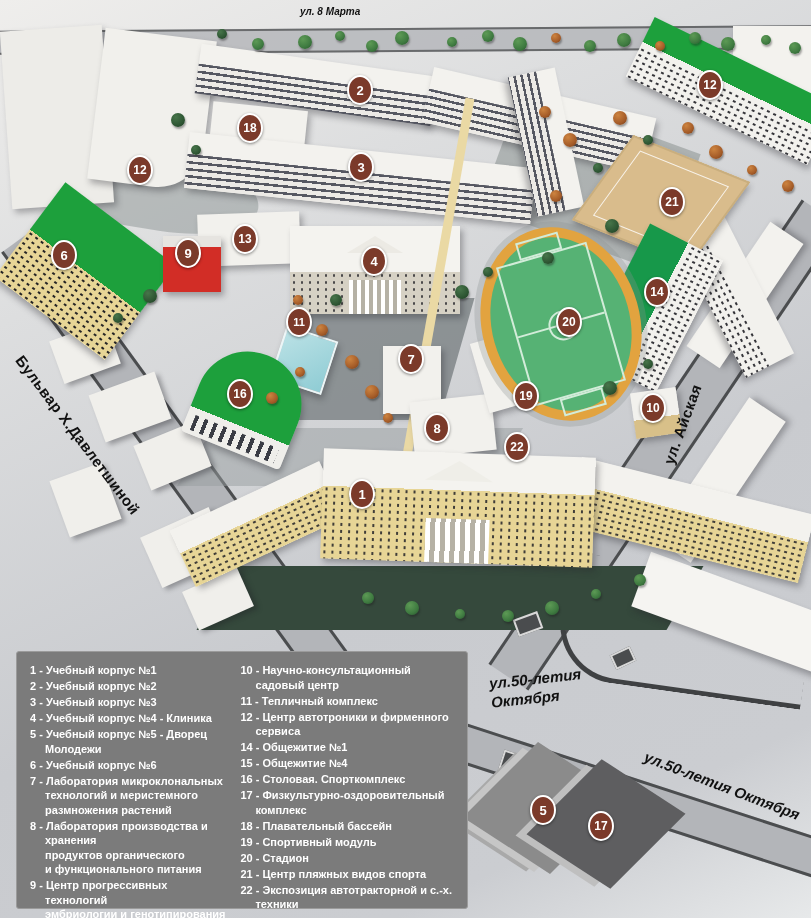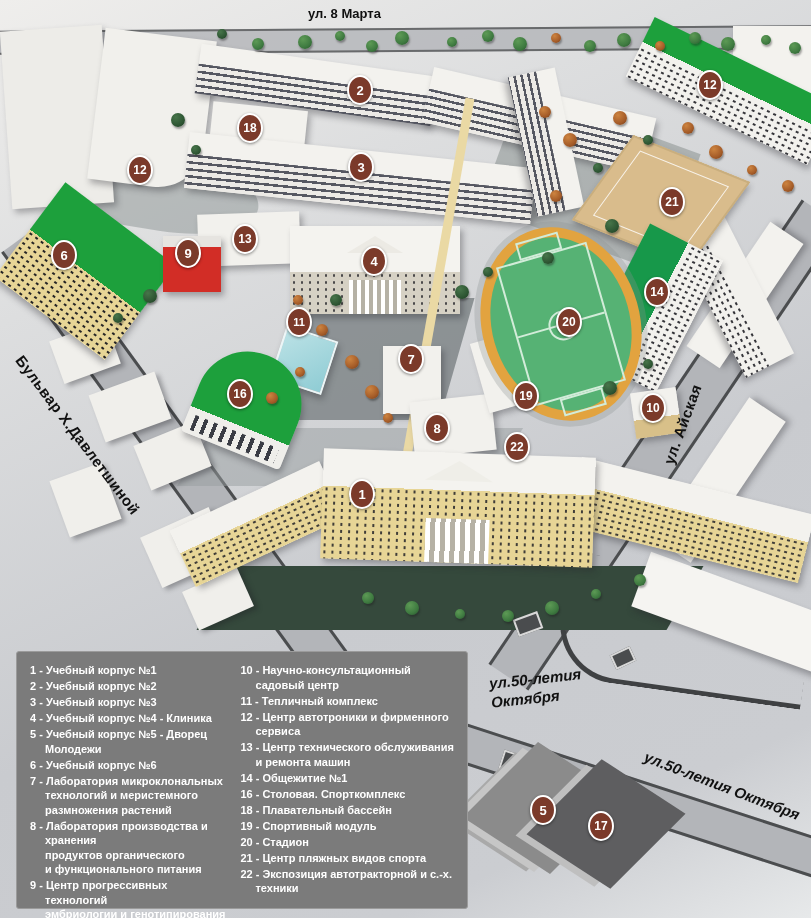--- a/index.html
+++ b/index.html
@@ -113,21 +113,21 @@
   .t-d{background:radial-gradient(circle at 35% 30%,#47754a,#2e5633 60%,#1d3a22);}
   .t-o{background:radial-gradient(circle at 35% 30%,#cd8440,#a55c28 60%,#6e3a17);}
   
   .marker{position:absolute;width:26px;height:30px;border-radius:50%;z-index:4;
     background:var(--marker,#7b3a2a);border:2px solid #fff;color:#fff;
     display:flex;align-items:center;justify-content:center;
     font-weight:bold;font-size:13px;transform:translate(-50%,-50%);
     box-shadow:0 1px 3px rgba(0,0,0,.45);}
   
   .street{position:absolute;z-index:4;color:#111;font-weight:bold;white-space:nowrap;}
-  .st-top{left:300px;top:6px;font-size:13px;margin-left:8px;}
+  .st-top{left:300px;top:6px;font-size:10px;font-style:italic;}
   .st-left{left:26px;top:352px;font-size:15px;letter-spacing:.5px;transform:rotate(53deg);transform-origin:0 0;}
   .st-right{left:668px;top:455px;font-size:15px;letter-spacing:.5px;transform:rotate(-70deg);transform-origin:0 50%;}
   .st-b1{left:490px;top:670px;font-size:15px;font-style:italic;transform:rotate(-6deg);line-height:1.25;}
   .st-b2{left:648px;top:748px;font-size:15px;font-style:italic;transform:rotate(21deg);transform-origin:0 0;}
   
   .legend{position:absolute;left:16px;top:651px;width:452px;height:258px;z-index:5;
     background:var(--legend,#7b7b7b);border:1px solid #9b9b9b;border-radius:3px;
     color:#fff;font-size:11px;font-weight:bold;line-height:1.32;
     display:flex;gap:8px;padding:11px 8px 8px 13px;}
   .legend .col{flex:1 1 50%;}
@@ -302,23 +302,24 @@
         <div class="li">5 - Учебный корпус №5 - Дворец Молодежи</div>
         <div class="li">6 - Учебный корпус №6</div>
         <div class="li">7 - Лаборатория микроклональных<br>технологий и меристемного<br>размножения растений</div>
         <div class="li">8 - Лаборатория производства и хранения<br>продуктов органического<br>и функционального питания</div>
         <div class="li">9 - Центр прогрессивных технологий<br>эмбриологии и генотипирования</div>
       </div>
     <div class="col r" id="legend-right">
         <div class="li">10 - Научно-консультационный садовый центр</div>
         <div class="li">11 - Тепличный комплекс</div>
         <div class="li">12 - Центр автотроники и фирменного сервиса</div>
-        <div class="li">13 - Центр технического обслуживания<br>и ремонта машин</div>
         <div class="li">14 - Общежитие №1</div>
+        <div class="li">15 - Общежитие №4</div>
         <div class="li">16 - Столовая. Спорткомплекс</div>
+        <div class="li">17 - Физкультурно-оздоровительный комплекс</div>
         <div class="li">18 - Плавательный бассейн</div>
         <div class="li">19 - Спортивный модуль</div>
         <div class="li">20 - Стадион</div>
         <div class="li">21 - Центр пляжных видов спорта</div>
         <div class="li">22 - Экспозиция автотракторной и с.-х. техники</div>
       </div>
   </div>
 </div>
 
 </body></html>

